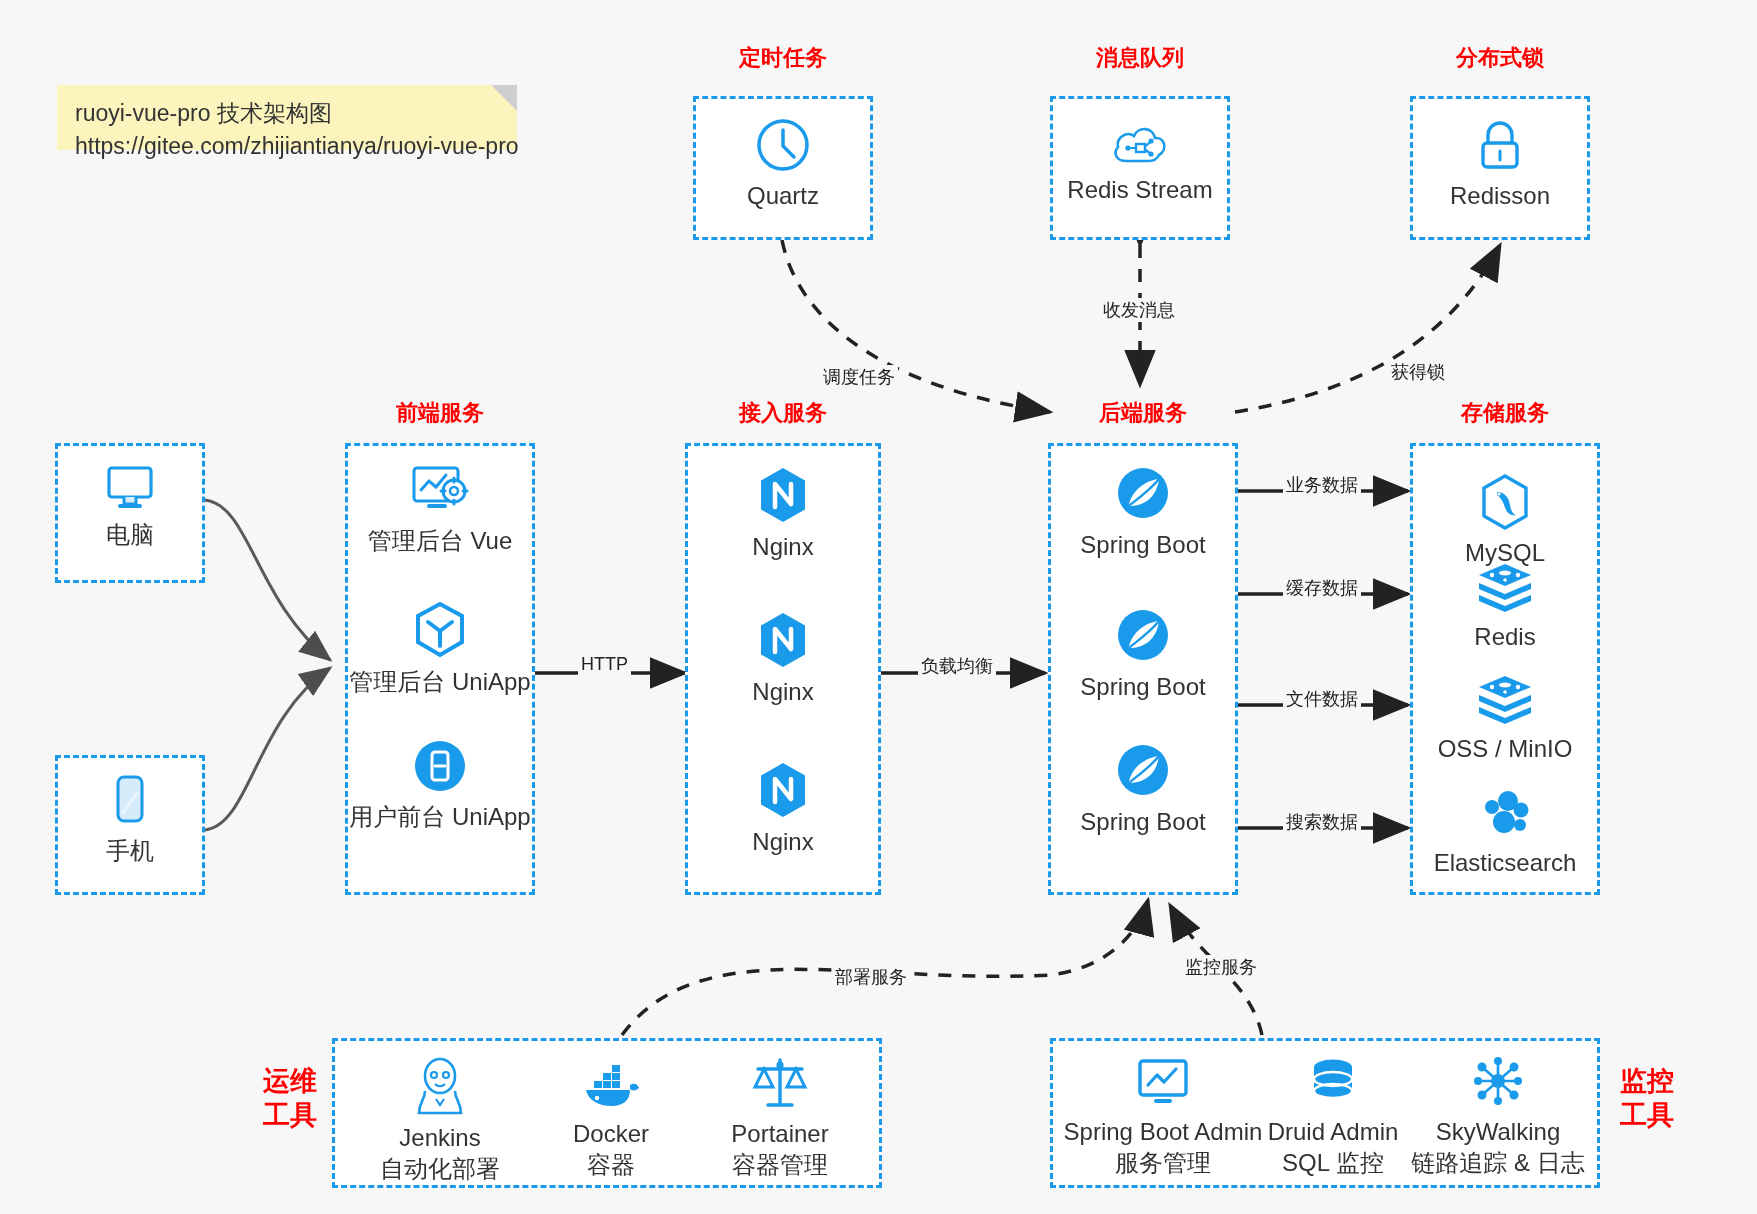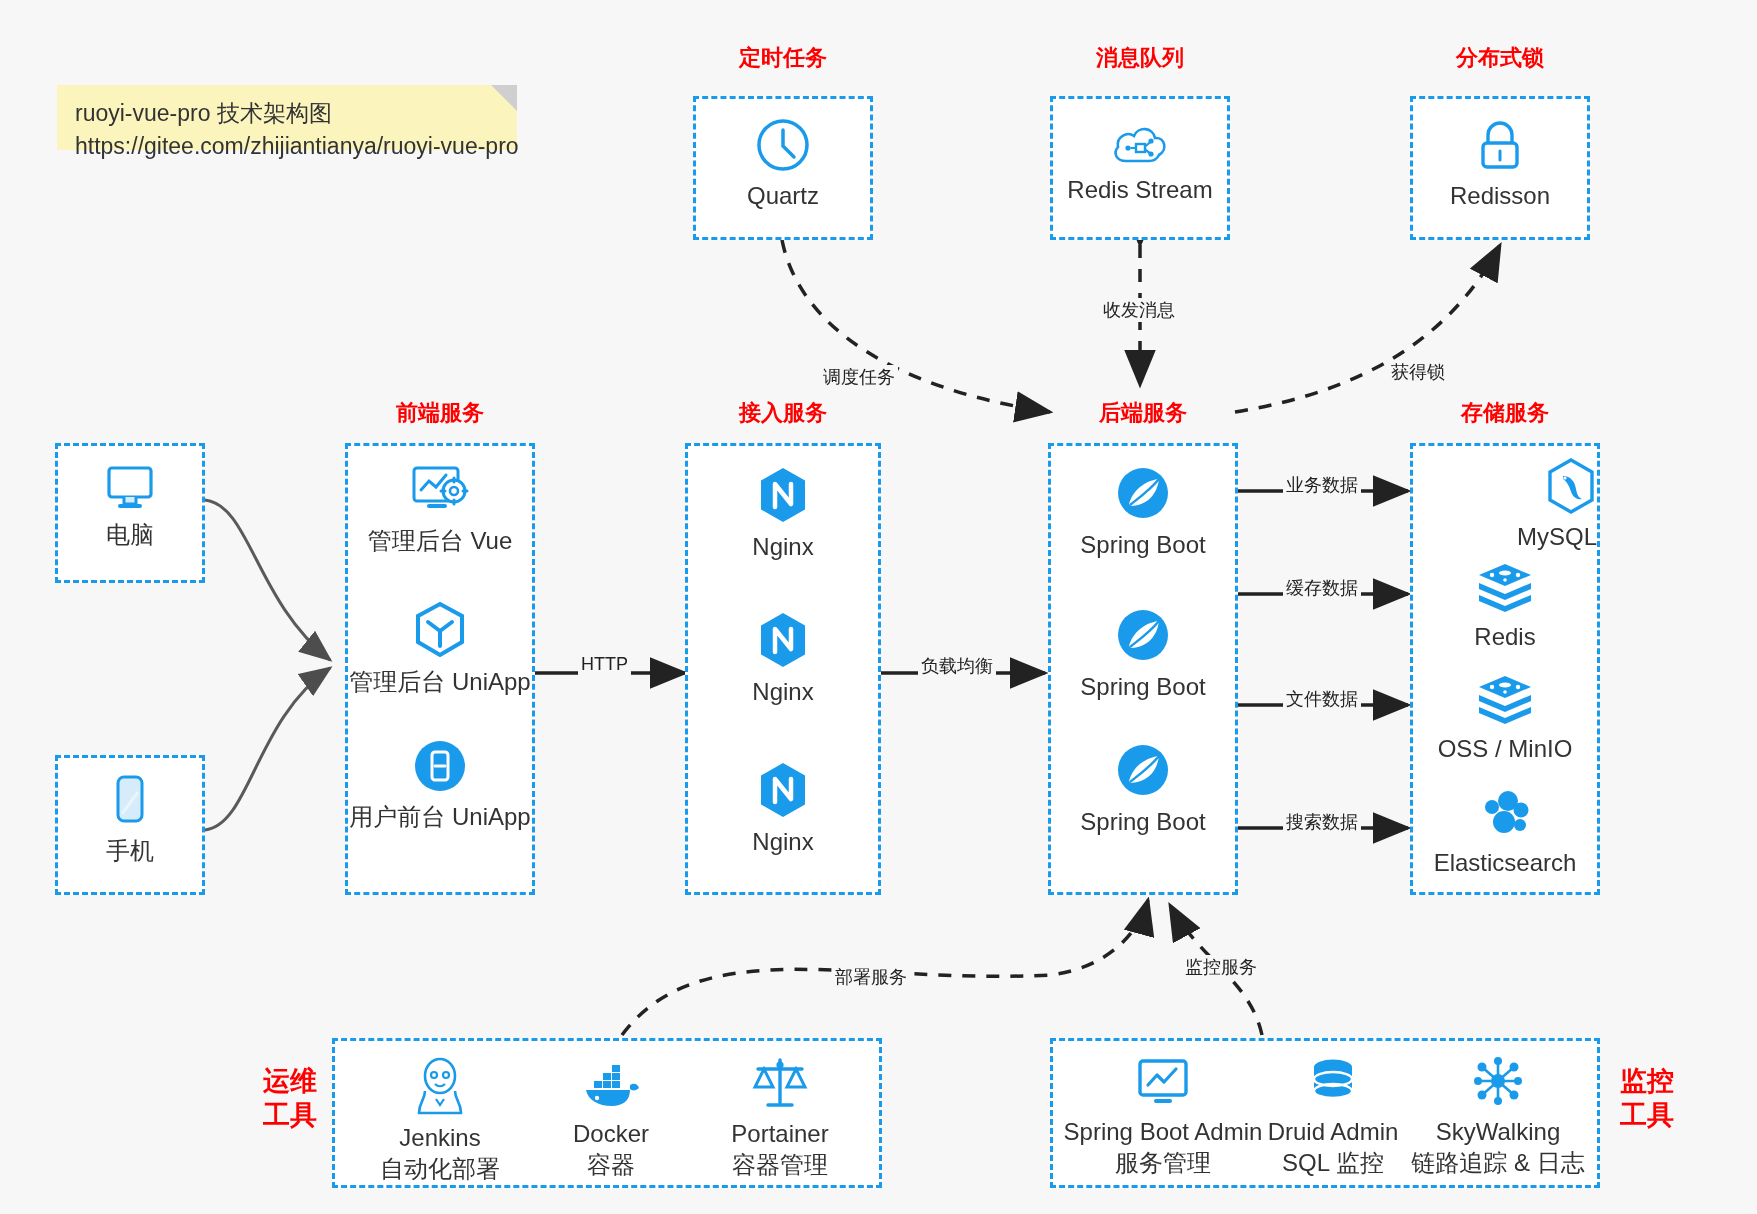--- a/index.html
+++ b/index.html
@@ -275,21 +275,21 @@
           <path d="M15 40 C20 22 36 16 45 15 C43 30 34 41 17 42" fill="#fff"></path>
           <path d="M16 41 C26 33 36 26 45 15" stroke="#1a9aeb" stroke-width="2.4" fill="none"></path>
         </svg>
       </div>
       <div class="lbl">Spring Boot</div>
     </div>
   </div>
 
   <div class="group-title" style="left:1410px;top:398px;width:190px;">存储服务</div>
   <div class="group" style="left:1410px;top:443px;width:190px;height:452px;">
-    <div class="node" style="left:0;top:12px;width:184px;align-items:flex-end;">
+    <div class="node" style="left:0;top:28px;width:184px;">
       <div class="ico">
         <svg width="52" height="56" viewBox="0 0 52 56">
           <path d="M26 2 L47 14 L47 42 L26 54 L5 42 L5 14 Z" fill="none" stroke="#1a9aeb" stroke-width="3.4"></path>
           <path d="M18 18 C26 18 30 24 31 31 C32 37 34 40 37 41 C33 42 29 40 27 36 C25 31 23 24 18 21 Z" fill="#1a9aeb"></path>
           <circle cx="20" cy="20" r="1.6" fill="#fff"></circle>
         </svg>
       </div>
       <div class="lbl">MySQL</div>
     </div>
 

